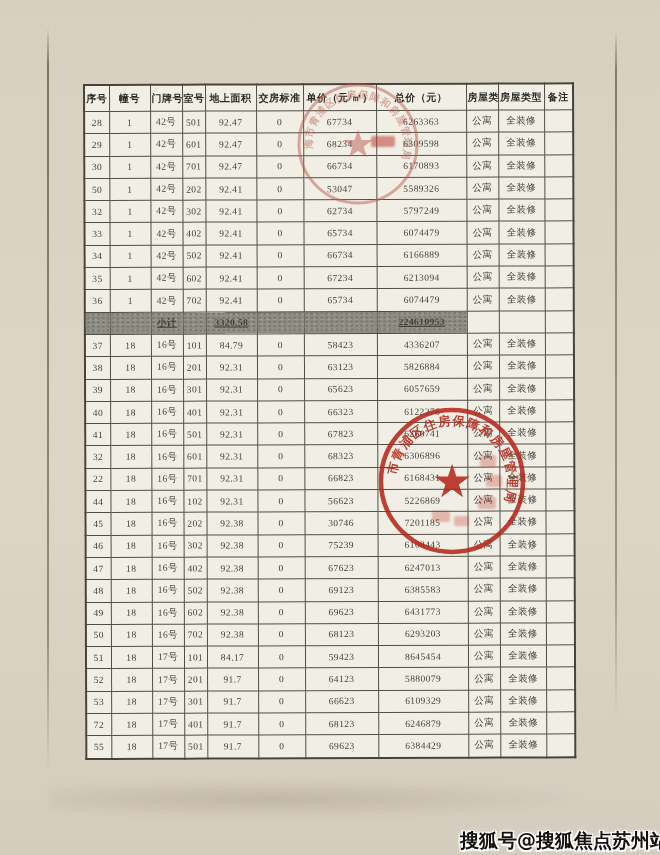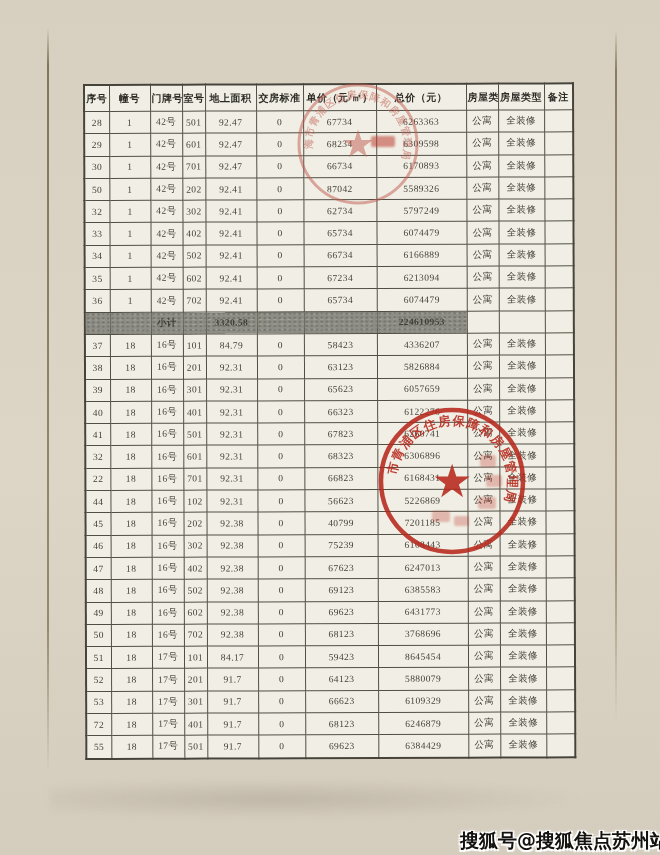--- a/index.html
+++ b/index.html
@@ -25,21 +25,21 @@
   #price-table th,#price-table td{
     border:1px solid #514f45;overflow:hidden;white-space:nowrap;
     text-align:center;vertical-align:middle;padding:0 1px;
   }
   #price-table th{
     height:25px;font-size:10px;font-weight:bold;color:#2c2b25;letter-spacing:0.5px;
   }
   #price-table td{
     height:21.3px;font-size:9.5px;color:#403e36;letter-spacing:0.4px;
   }
-  tr.subtotal td{font-weight:bold;color:#15140f;}
+  tr.subtotal td{font-weight:bold;color:#15140f;text-decoration:underline;}
   tr.subtotal td.gray{
     background-color:#8f8e86;
     background-image:
       radial-gradient(rgba(35,35,30,.28) 1px,transparent 1.4px),
       radial-gradient(rgba(255,255,255,.20) 1px,transparent 1.4px);
     background-size:5px 4px,7px 5px;
   }
   .stamp{position:absolute;pointer-events:none;}
   #stamp-top{left:294px;top:80px;opacity:.5;}
   #stamp-main{left:374px;top:403px;opacity:.88;}
@@ -132,21 +132,21 @@
           <td>全装修</td>
           <td></td>
         </tr>
         <tr>
           <td>50</td>
           <td>1</td>
           <td>42号</td>
           <td>202</td>
           <td>92.41</td>
           <td>0</td>
-          <td>87042</td>
+          <td>53047</td>
           <td>5589326</td>
           <td>公寓</td>
           <td>全装修</td>
           <td></td>
         </tr>
         <tr>
           <td>32</td>
           <td>1</td>
           <td>42号</td>
           <td>302</td>
@@ -327,21 +327,21 @@
           <td>全装修</td>
           <td></td>
         </tr>
         <tr>
           <td>45</td>
           <td>18</td>
           <td>16号</td>
           <td>202</td>
           <td>92.38</td>
           <td>0</td>
-          <td>40799</td>
+          <td>30746</td>
           <td>7201185</td>
           <td>公寓</td>
           <td>全装修</td>
           <td></td>
         </tr>
         <tr>
           <td>46</td>
           <td>18</td>
           <td>16号</td>
           <td>302</td>
@@ -393,21 +393,21 @@
           <td></td>
         </tr>
         <tr>
           <td>50</td>
           <td>18</td>
           <td>16号</td>
           <td>702</td>
           <td>92.38</td>
           <td>0</td>
           <td>68123</td>
-          <td>3768696</td>
+          <td>6293203</td>
           <td>公寓</td>
           <td>全装修</td>
           <td></td>
         </tr>
         <tr>
           <td>51</td>
           <td>18</td>
           <td>17号</td>
           <td>101</td>
           <td>84.17</td>

